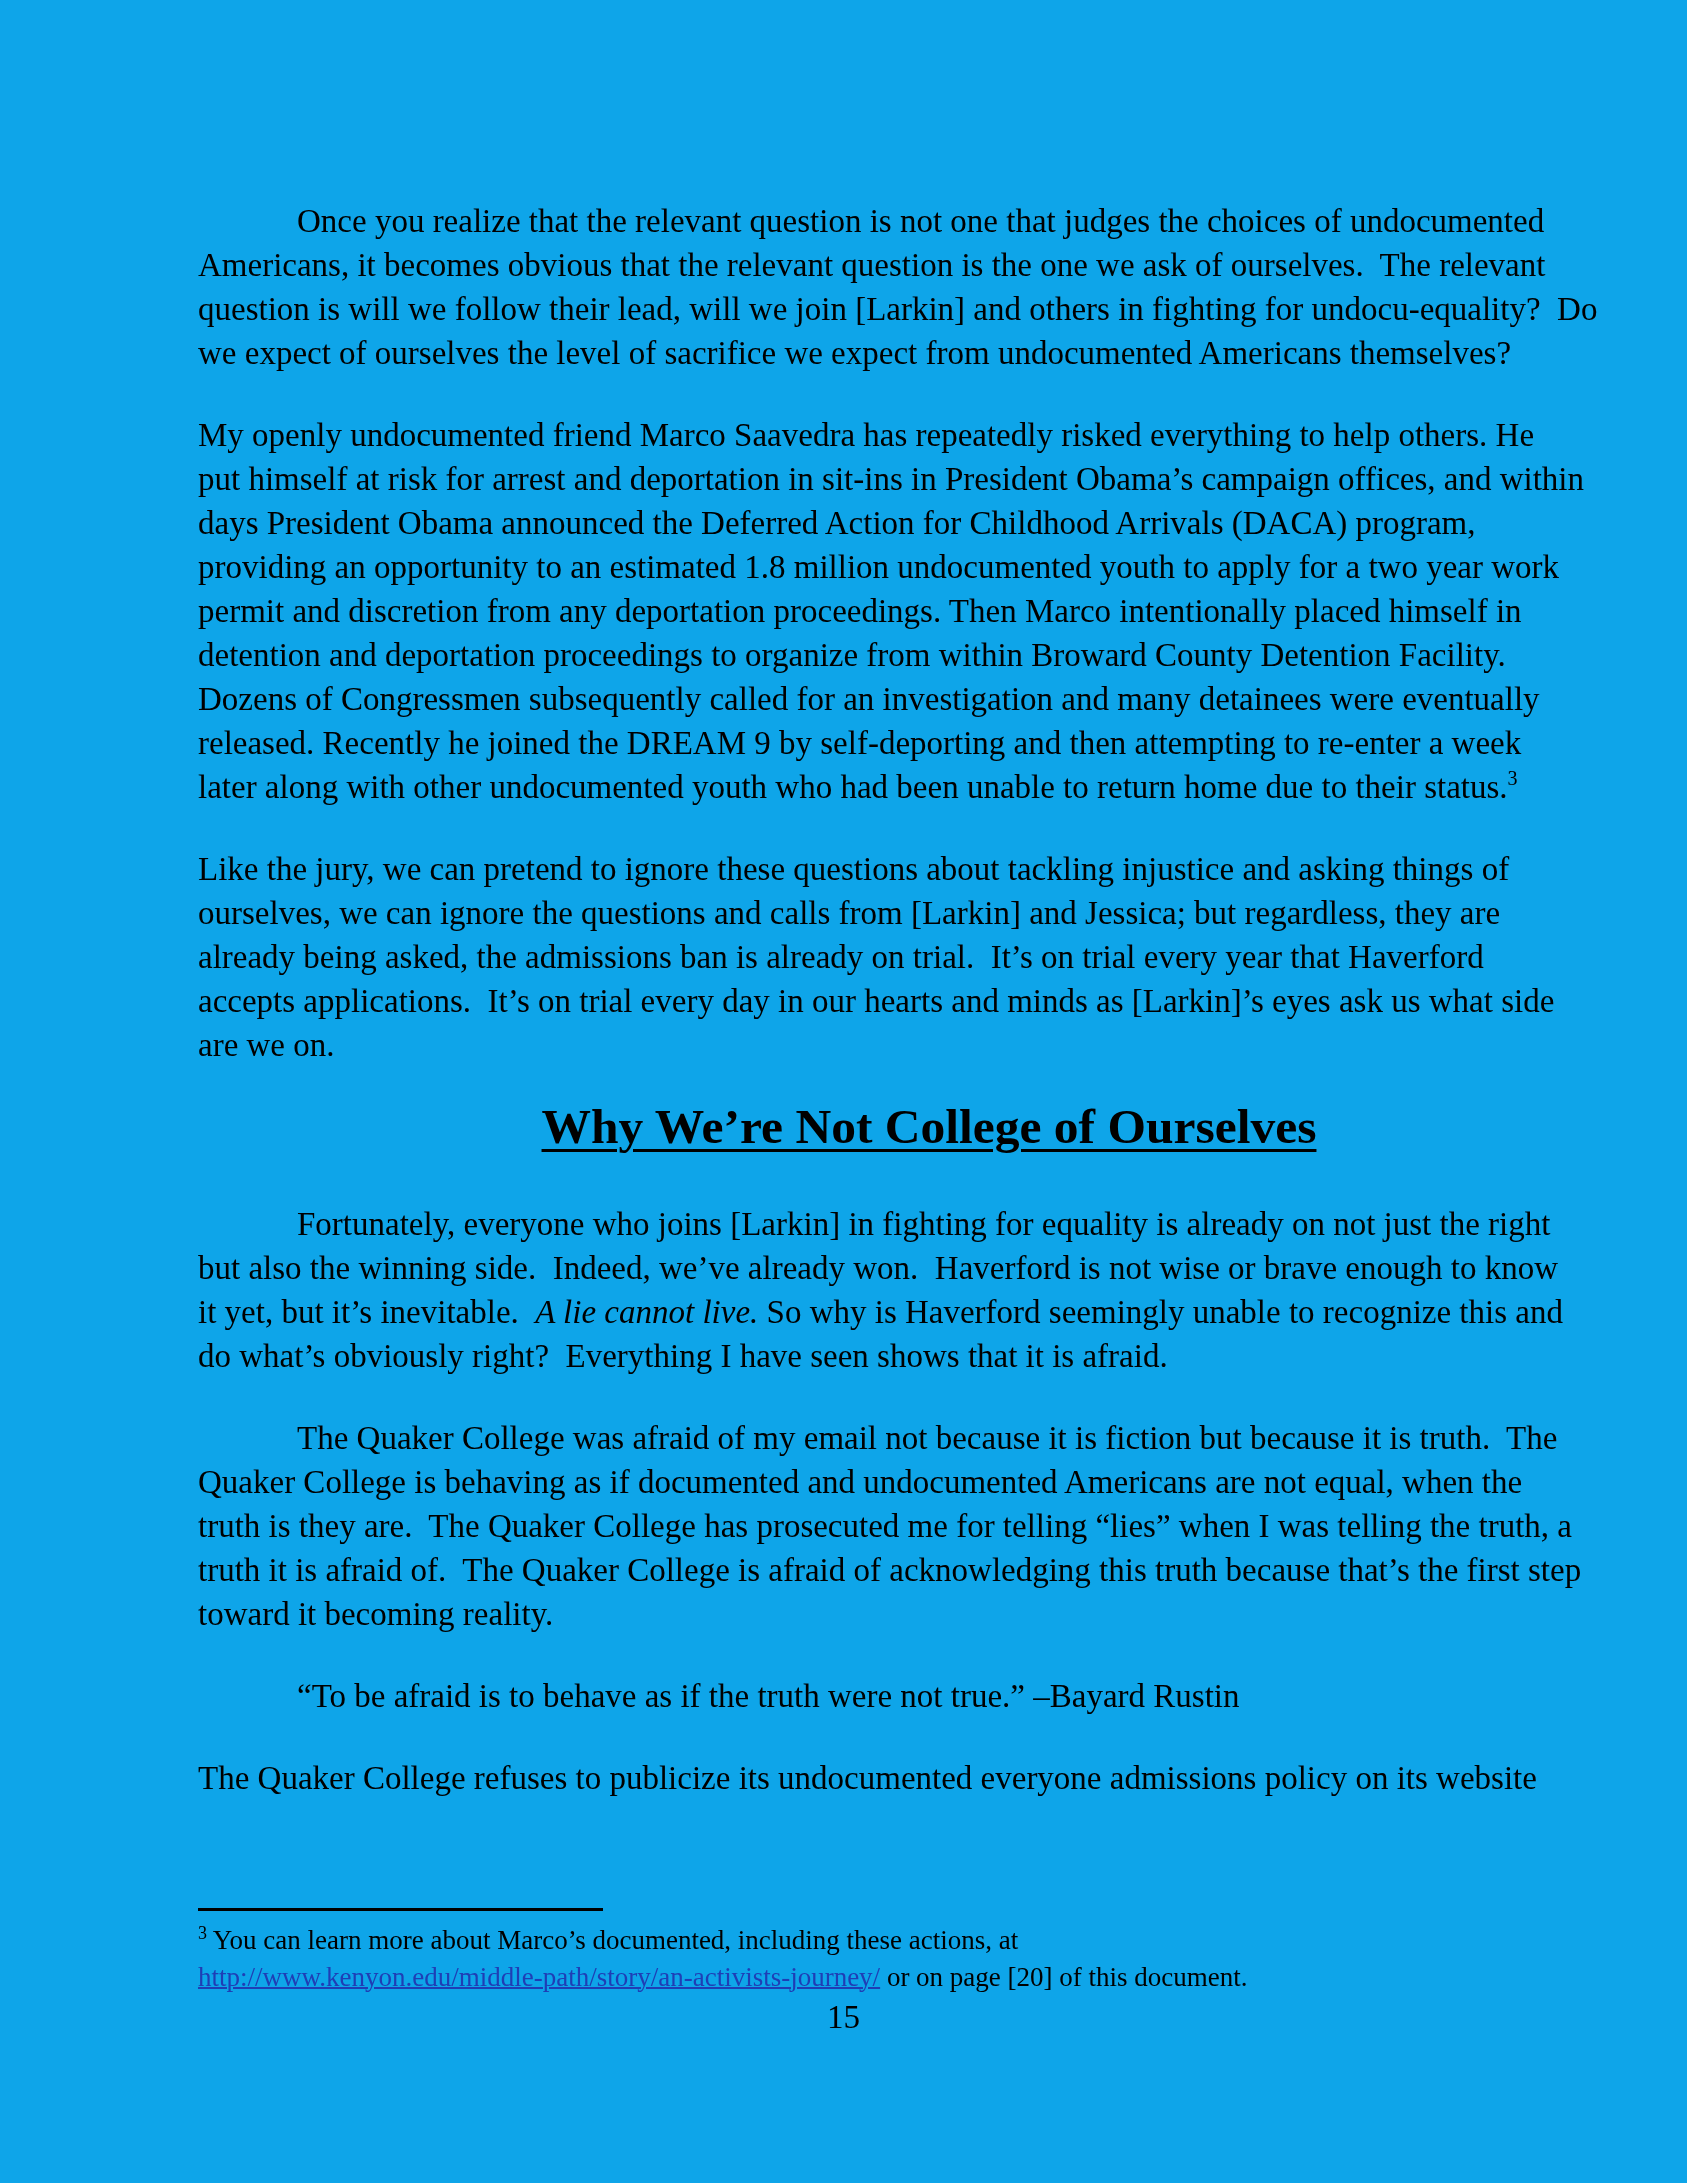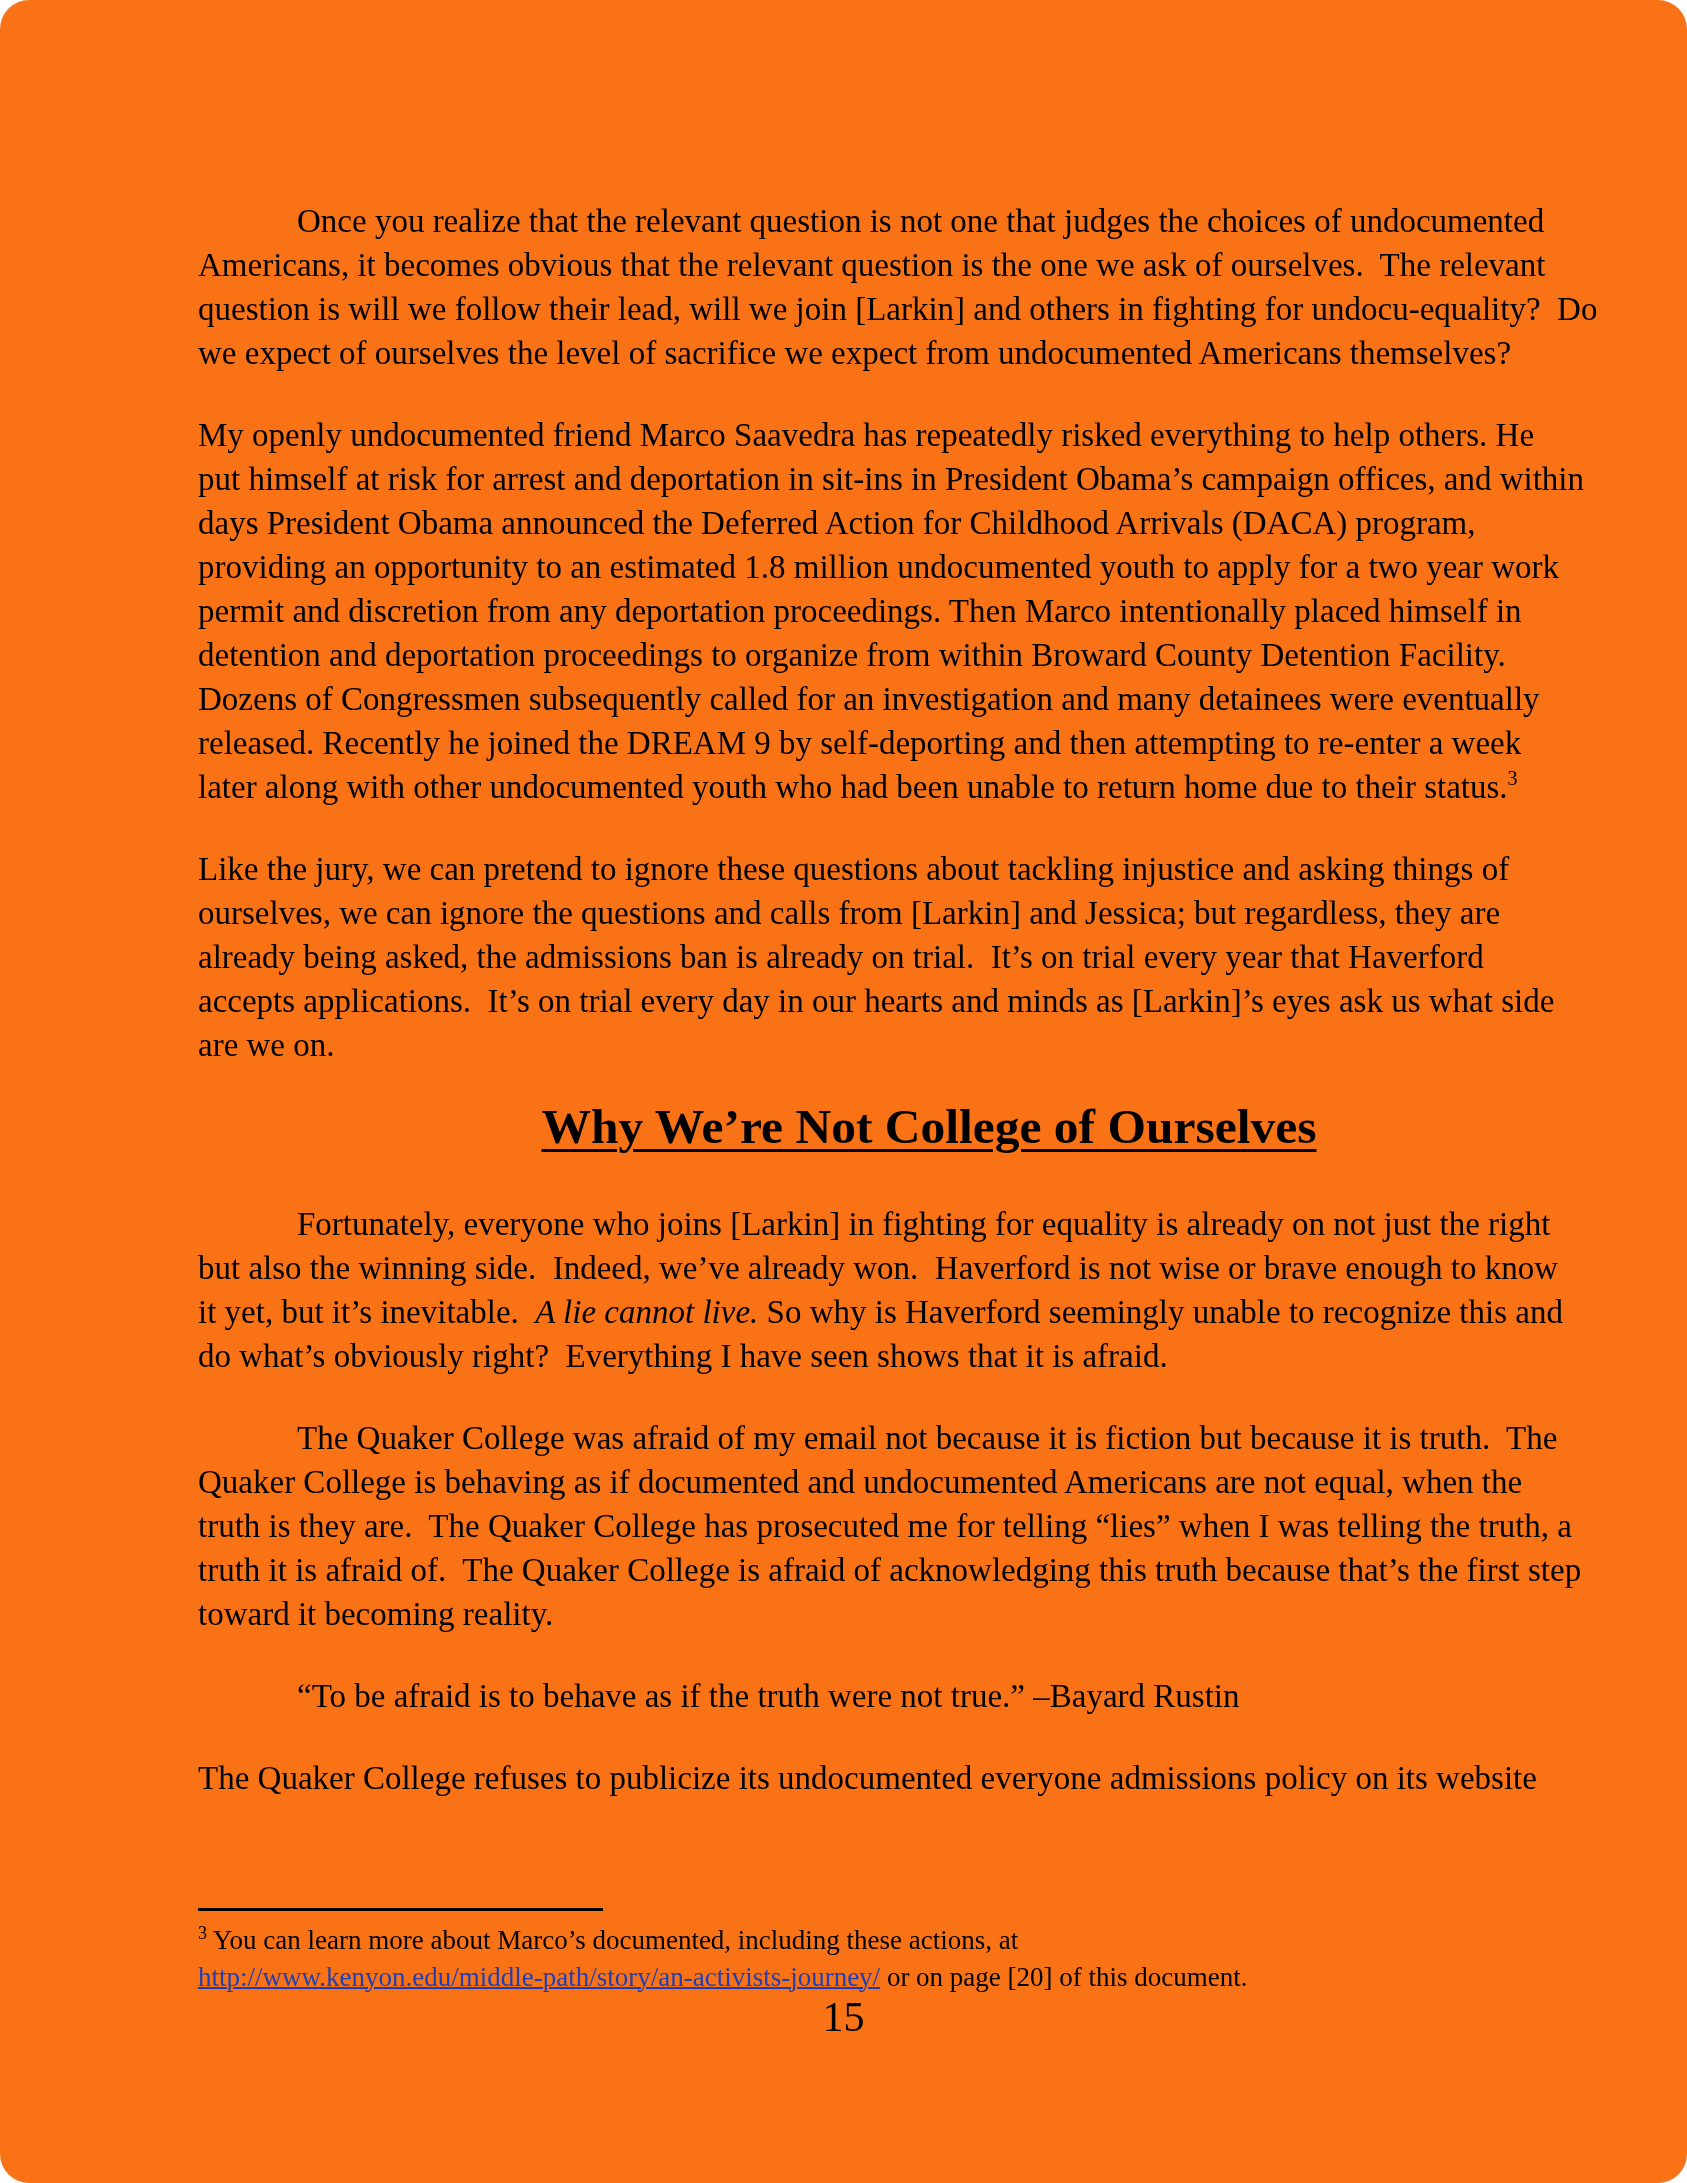--- a/index.html
+++ b/index.html
@@ -1,24 +1,23 @@
 <!DOCTYPE html>
 <html style="font-size:10.6px"><head>
 <meta charset="utf-8">
 <style>
   html, body { margin: 0; padding: 0; background: #ffffff; }
   .page {
     position: relative;
     width: 1687px;
     height: 2183px;
-    background: #f97316;
+    background: #0ea5e9;
     color: #000000;
     font-family: "Liberation Serif", "DejaVu Serif", serif;
     overflow: hidden;
-    border-radius: 29px;
   }
   .content {
     position: absolute;
     left: 198px;
     top: 199px;
     width: 1462px;
     font-size: 33px;
     line-height: 44px;
   }
   .para {
@@ -66,21 +65,21 @@
     color: #1f3eb5;
     text-decoration: underline;
     text-decoration-thickness: 2px;
   }
   .page-number {
     position: absolute;
     left: 0;
     top: 1995px;
     width: 1687px;
     text-align: center;
-    font-size: 42px;
+    font-size: 33px;
     line-height: 44px;
   }
 </style>
 </head>
 <body>
 
 <div class="page">
 
   <div class="content">
 

